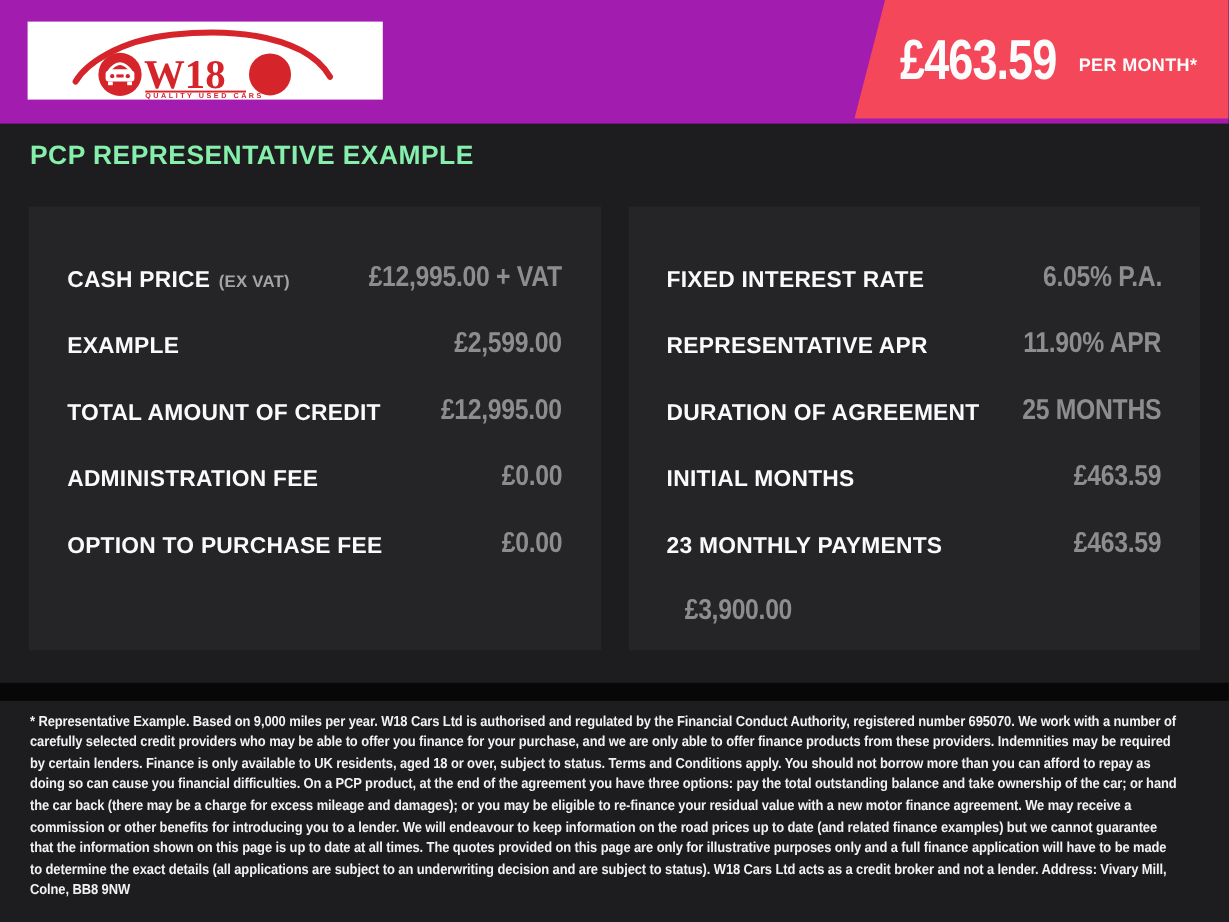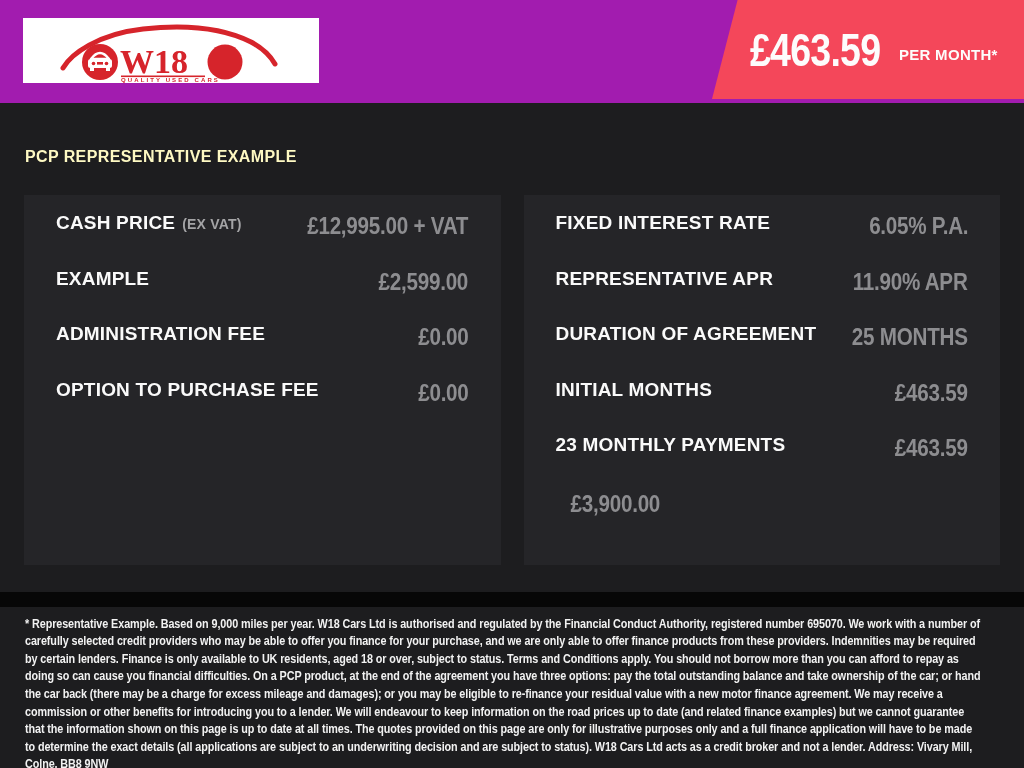--- a/index.html
+++ b/index.html
@@ -11,25 +11,25 @@
   .logo-box { position: absolute; left: 23px; top: 18px; width: 296px; height: 65px; background: #ffffff; cursor: pointer; }
   .price-banner { position: absolute; right: 0; top: 0; width: 312px; height: 99px;
     background: #f4475a; clip-path: polygon(8.2% 0, 100% 0, 100% 100%, 0 100%);
     display: flex; align-items: center; justify-content: flex-start; padding-left: 38px; }
   .banner-amount { color: #fdfcfc; font-size: 47px; font-weight: bold;
     display: inline-block; transform: scaleX(0.80); transform-origin: 0 50%; letter-spacing: -1px; }
   .banner-per { color: #fdfcfc; font-size: 15px; font-weight: bold; margin-left: -14px; letter-spacing: 0.3px; padding-top: 10px; }
 
   
   .main { background: #1d1d1f; }
-  .page-title { color: #fef9c3; font-size: 16px; font-weight: bold; letter-spacing: 0.4px;
-    padding: 45px 0 0 25px; }
+  .page-title { color: #86efac; font-size: 22px; font-weight: bold; letter-spacing: 0.4px;
+    padding: 14px 0 0 25px; }
   .panels { display: flex; gap: 23px; margin: 29px 24px 0 24px; }
   .panel { flex: 1; background: #252528; padding: 17px 32px 19px 32px; }
-  .row { height: 55.6px; display: flex; align-items: flex-start; justify-content: space-between; }
+  .row { height: 55.6px; display: flex; align-items: flex-end; justify-content: space-between; }
   .row-label { color: #fafafa; font-size: 19px; font-weight: bold; letter-spacing: 0.2px; white-space: nowrap; }
   .row-note { color: #a4a4a6; font-size: 14px; font-weight: bold; margin-left: 7px; }
   .row-value { color: #8d8d90; font-size: 24px; font-weight: bold; white-space: nowrap;
     display: inline-block; transform: scaleX(0.86); transform-origin: 100% 50%; letter-spacing: -0.3px; }
 
   
   .divider { width: 1024px; height: 15px; background: #070707; margin-top: 27px; }
   .footer { padding: 9px 0 0 25px; }
   .disclaimer { width: 1065px; color: #f2f2f2; font-size: 12px; font-weight: bold;
     line-height: 17.6px; transform: scaleX(0.90); transform-origin: 0 0; letter-spacing: -0.1px; }
@@ -82,20 +82,24 @@
     <div class="panel">
       <div class="row">
         <span class="row-label"><span>CASH PRICE</span><span class="row-note">(EX VAT)</span></span>
         <span class="row-value">£12,995.00 + VAT</span>
       </div>
       <div class="row">
         <span class="row-label">EXAMPLE</span>
         <span class="row-value">£2,599.00</span>
       </div>
       <div class="row">
+        <span class="row-label">TOTAL AMOUNT OF CREDIT</span>
+        <span class="row-value">£12,995.00</span>
+      </div>
+      <div class="row">
         <span class="row-label">ADMINISTRATION FEE</span>
         <span class="row-value">£0.00</span>
       </div>
       <div class="row">
         <span class="row-label">OPTION TO PURCHASE FEE</span>
         <span class="row-value">£0.00</span>
       </div>
     </div>
 
     <div class="panel">

